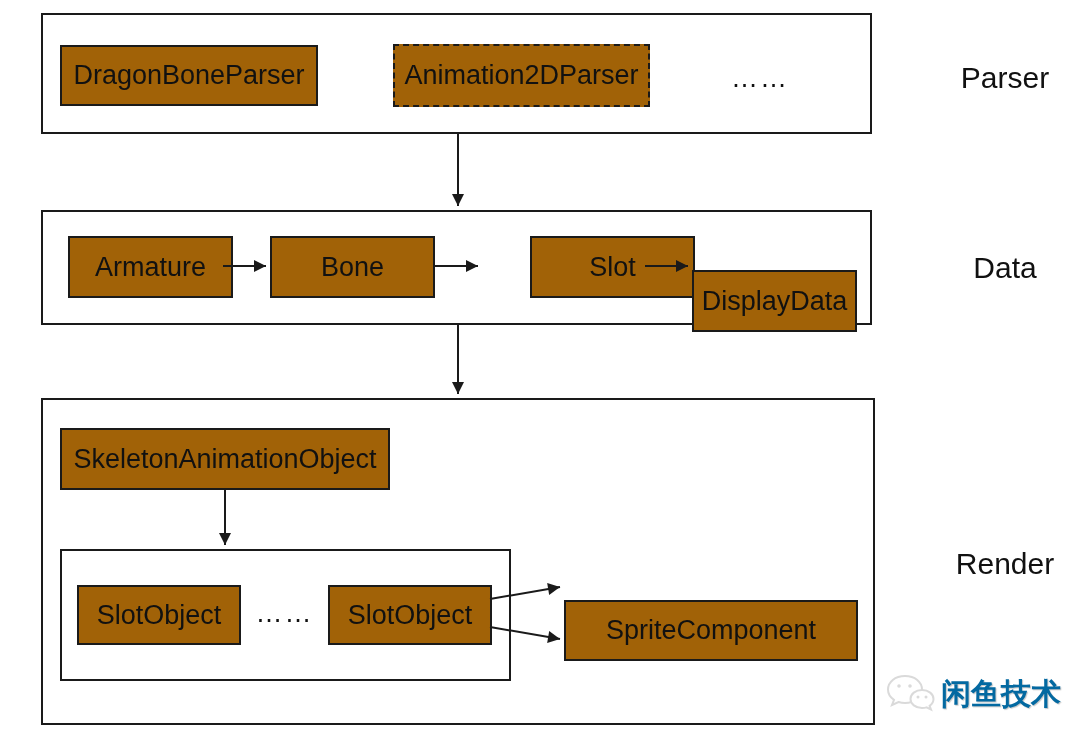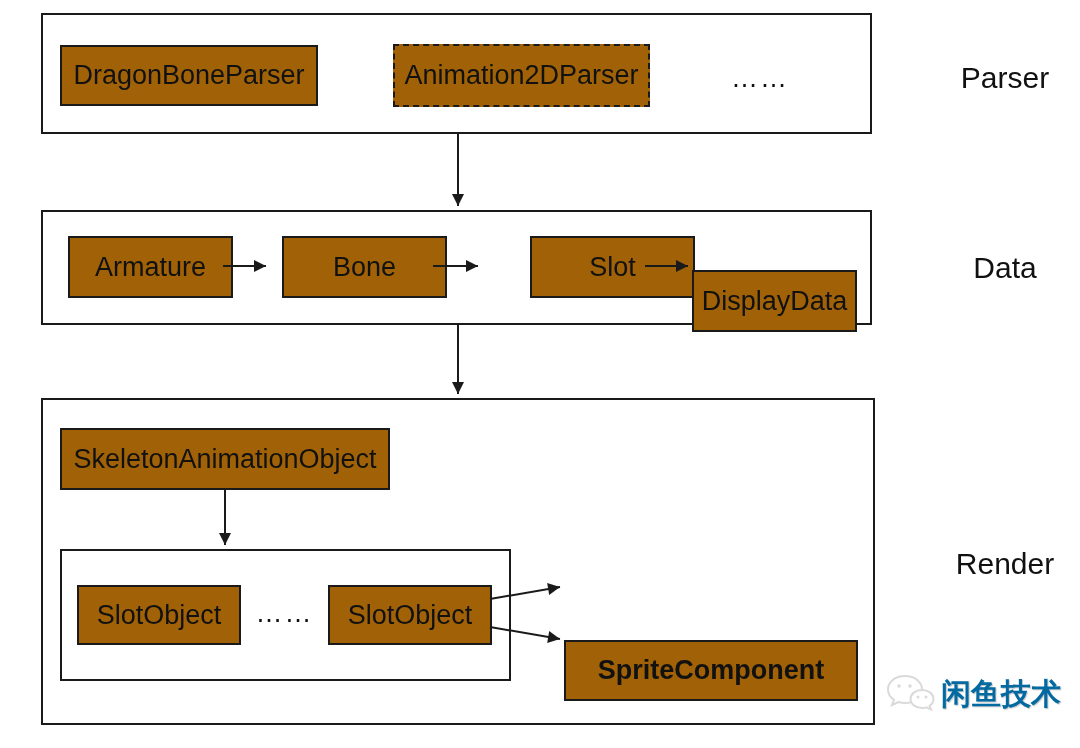--- a/index.html
+++ b/index.html
@@ -71,21 +71,21 @@
   <div class="ellipsis" style="left:700px;top:56px;width:120px;height:44px;">……</div>
 
   <div class="layer-label" style="left:920px;top:58px;width:170px;height:40px;">Parser</div>
 
   <div class="layer" style="left:41px;top:210px;width:827px;height:111px;"></div>
 
   <div class="box" style="left:68px;top:236px;width:161px;height:58px;">
     <span>Armature</span>
   </div>
 
-  <div class="box" style="left:282px;top:236px;width:161px;height:58px;">
+  <div class="box" style="left:270px;top:236px;width:161px;height:58px;">
     <span>Bone</span>
   </div>
 
   <div class="box" style="left:482px;top:236px;width:161px;height:58px;margin-left:48px;">
     <span>Slot</span>
   </div>
 
   <div class="box" style="left:692px;top:236px;width:161px;height:58px;margin-top:34px;">
     <span>DisplayData</span>
   </div>
@@ -104,21 +104,21 @@
     <span>SlotObject</span>
   </div>
 
   <div class="ellipsis" style="left:241px;top:585px;width:87px;height:56px;">……</div>
 
   <div class="box" style="left:328px;top:585px;width:160px;height:56px;">
     <span>SlotObject</span>
   </div>
 
 
-  <div class="box" style="left:564px;top:640px;width:290px;height:57px;font-weight:bold;">
+  <div class="box" style="left:564px;top:600px;width:290px;height:57px;">
     <span>SpriteComponent</span>
   </div>
 
   <div class="layer-label" style="left:920px;top:544px;width:170px;height:40px;">Render</div>
 
   <svg id="arrows" viewBox="0 0 1080 748" xmlns="http://www.w3.org/2000/svg">
     <defs>
       <marker id="ah" viewBox="0 0 10 10" refX="10" refY="5" markerWidth="14" markerHeight="12" markerUnits="userSpaceOnUse" orient="auto">
         <path d="M0,0 L10,5 L0,10 z" fill="#1a1a1a"></path>
       </marker>

